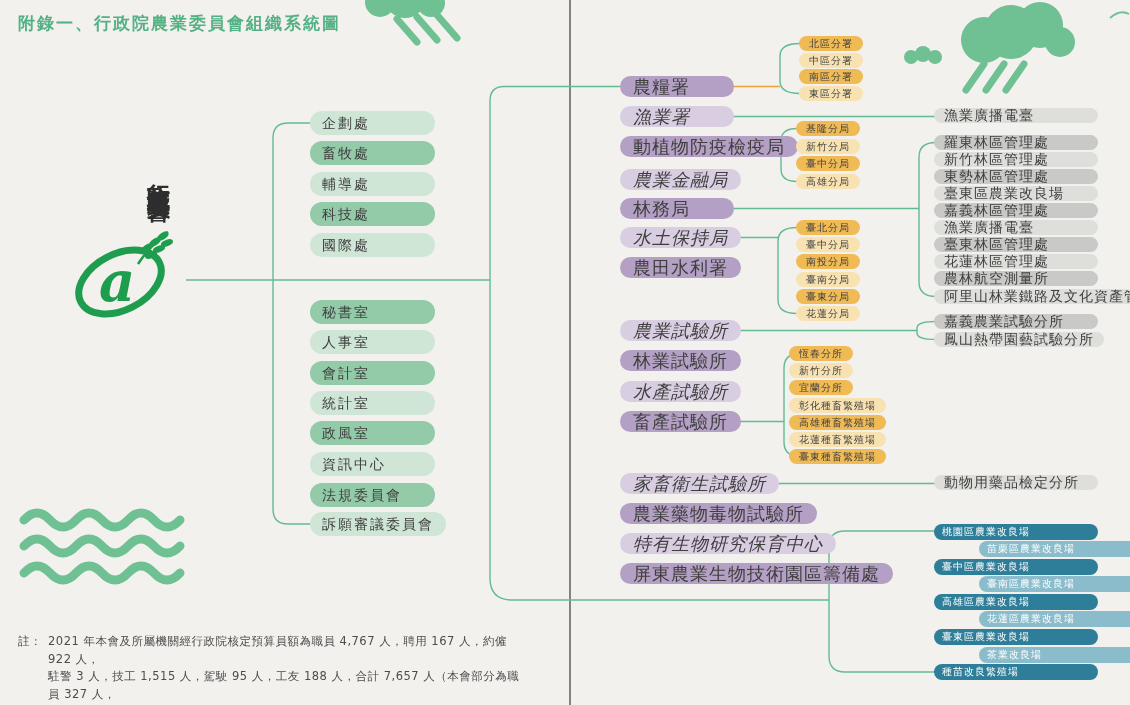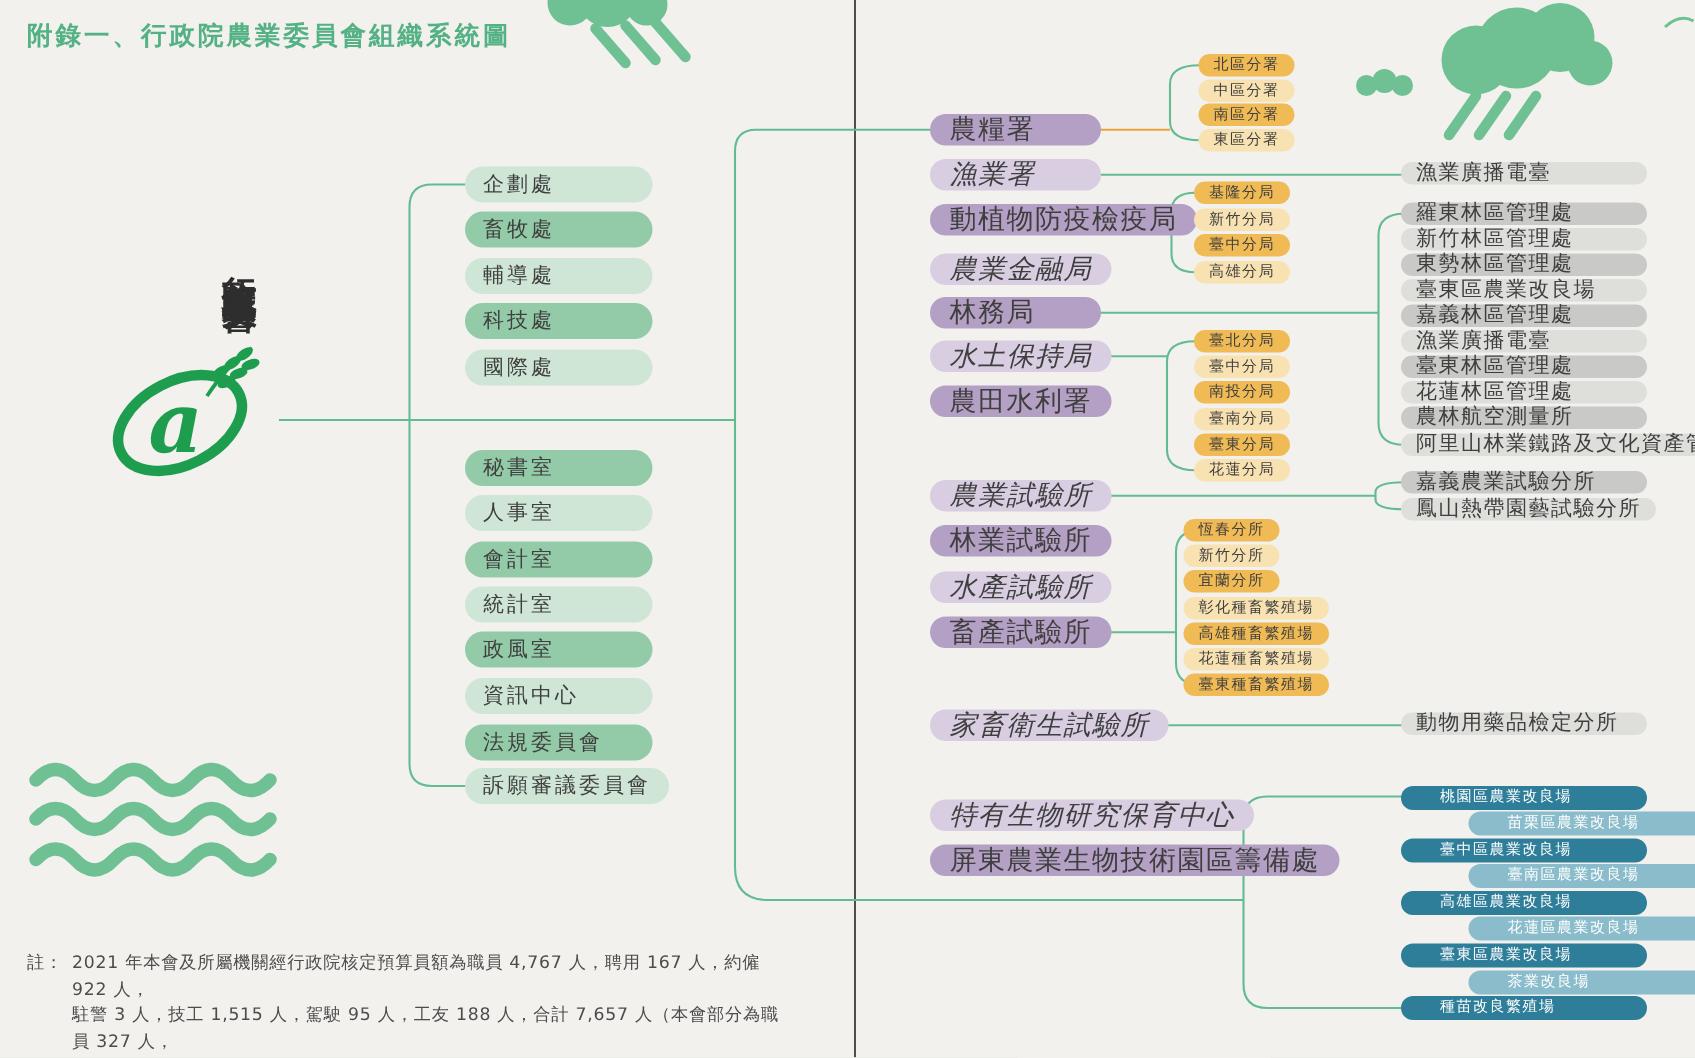--- a/index.html
+++ b/index.html
@@ -23,21 +23,21 @@
   .y{height:15px;line-height:15px;font-size:10px;letter-spacing:1px;
      padding:0 10px;border-radius:8px;}
   .y1{background:#f0ba55;}.y2{background:#f8e2b2;}
   .ya{left:799px;}.yb{left:796px;}.yc{left:796px;}.yd{left:789px;}
   
   .gr{left:934px;height:15px;line-height:15px;font-size:14px;letter-spacing:1px;
       min-width:164px;padding:0 10px;border-radius:8px;}
   .gr1{background:#c9c9c7;}.gr2{background:#dededb;}
   
   .t{left:934px;height:16px;line-height:16px;font-size:10px;letter-spacing:1px;
-     min-width:164px;padding:0 26px;border-radius:8px;color:#ffffff;}
+     min-width:164px;padding:0 8px;border-radius:8px;color:#ffffff;}
   .t1{background:#2e7e99;}.t2{background:#8abccb;margin-left:45px;}
   
   .note{position:absolute;left:18px;top:633px;padding-left:30px;width:480px;
         font-size:11.5px;line-height:17.5px;letter-spacing:0.5px;color:#4c4c4c;z-index:3;}
   .note-label{position:absolute;left:0;top:0;}
 </style>
 </head>
 <body>
 
 <div class="canvas">
@@ -151,20 +151,21 @@
   <div class="pill p p1" style="top:136px">動植物防疫檢疫局</div>
   <div class="pill p p2" style="top:169px">農業金融局</div>
   <div class="pill p p1" style="top:198px">林務局</div>
   <div class="pill p p2" style="top:227px">水土保持局</div>
   <div class="pill p p1" style="top:257px">農田水利署</div>
   <div class="pill p p2" style="top:320px">農業試驗所</div>
   <div class="pill p p1" style="top:350px">林業試驗所</div>
   <div class="pill p p2" style="top:381px">水產試驗所</div>
   <div class="pill p p1" style="top:411px">畜產試驗所</div>
   <div class="pill p p2" style="top:473px">家畜衛生試驗所</div>
+  <div class="pill p p1" style="top:503px">農業藥物毒物試驗所</div>
   <div class="pill p p2" style="top:533px">特有生物研究保育中心</div>
   <div class="pill p p1" style="top:563px">屏東農業生物技術園區籌備處</div>
 
   <div class="pill y ya y1" style="top:36px">北區分署</div>
   <div class="pill y ya y2" style="top:53px">中區分署</div>
   <div class="pill y ya y1" style="top:69px">南區分署</div>
   <div class="pill y ya y2" style="top:86px">東區分署</div>
 
   <div class="pill y yb y1" style="top:121px">基隆分局</div>
   <div class="pill y yb y2" style="top:139px">新竹分局</div>

